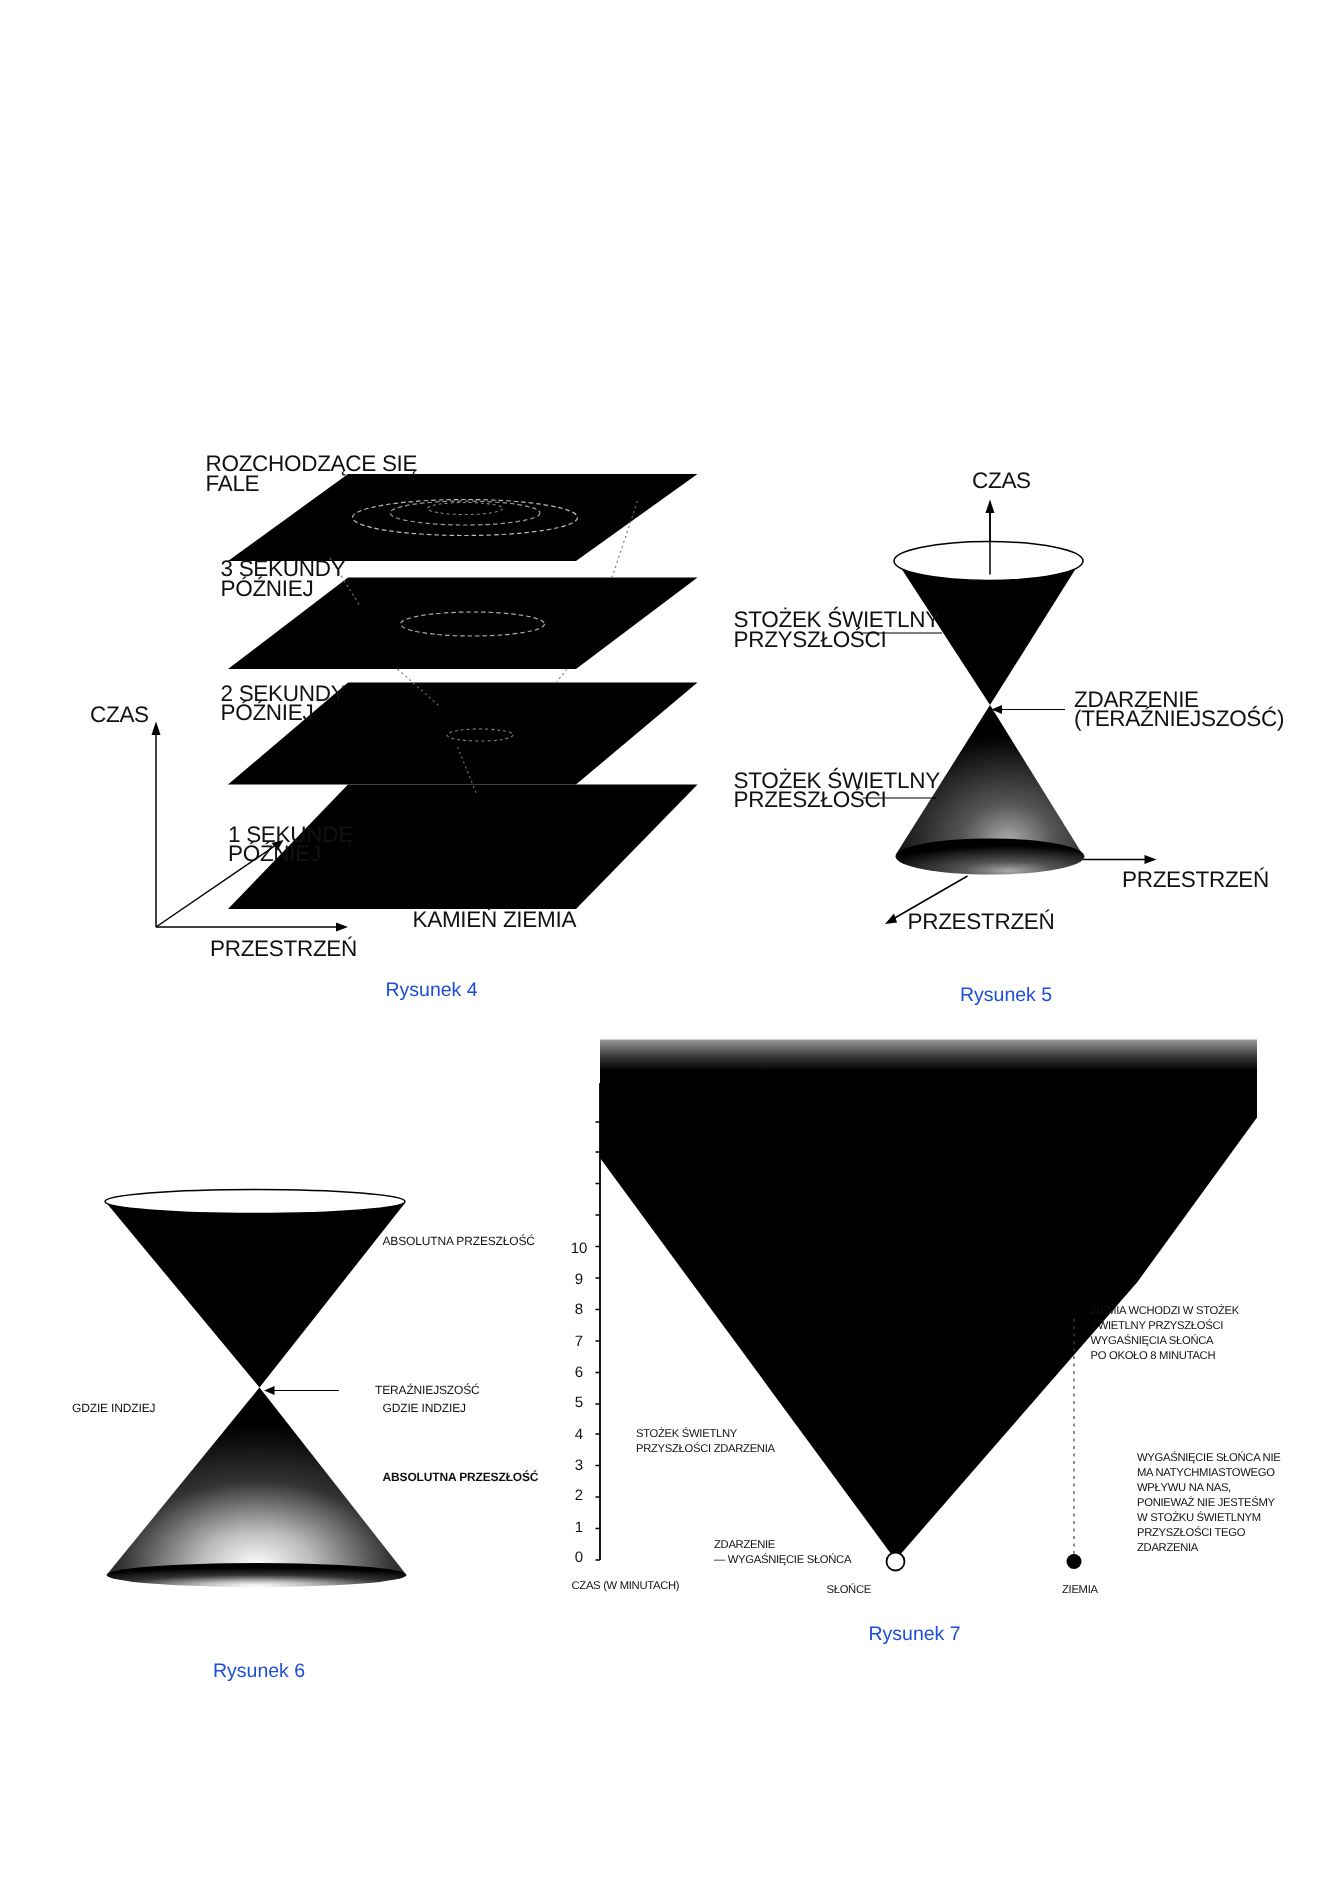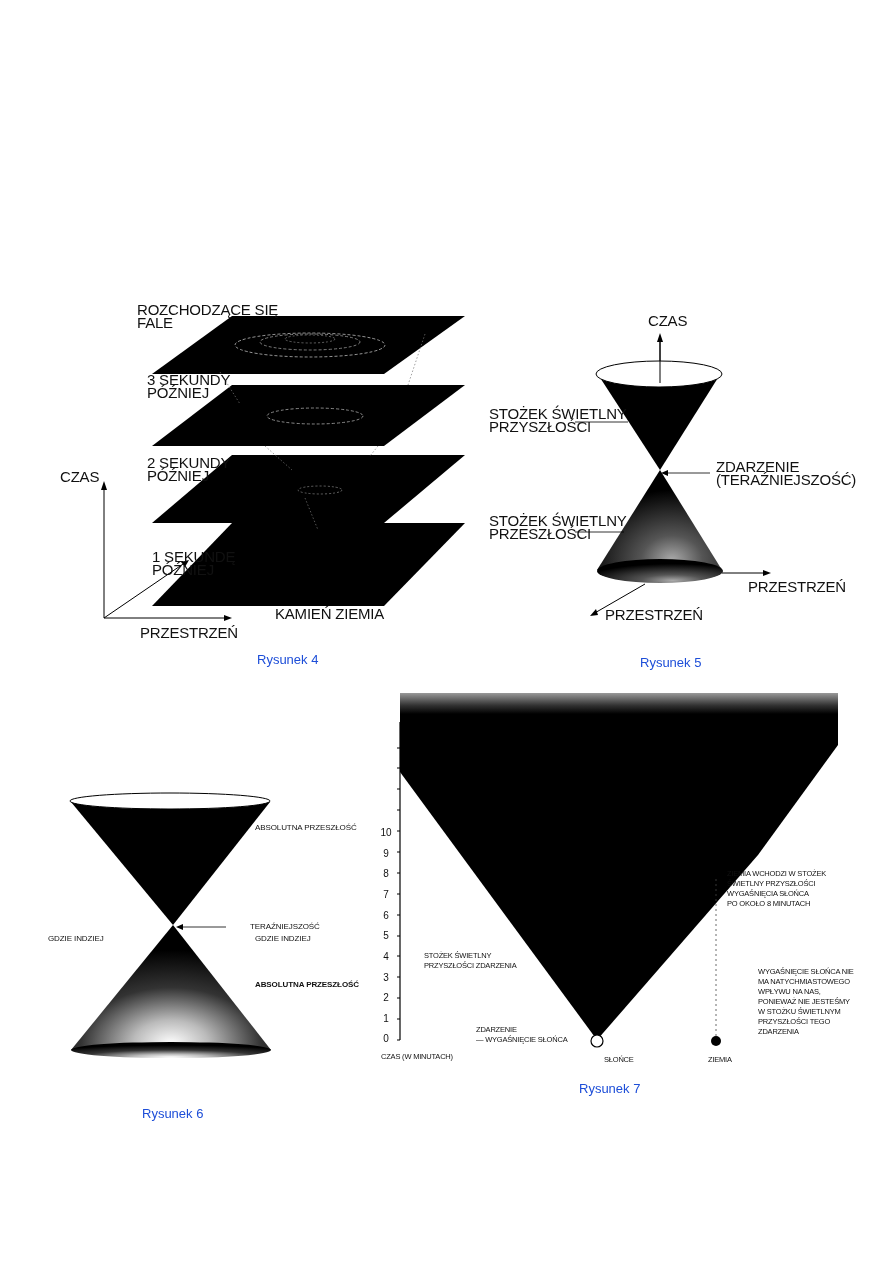--- a/index.html
+++ b/index.html
@@ -184,21 +184,21 @@
   <div class="tick" style="left:379px; top:889px;">7</div>
   <div class="tick" style="left:379px; top:868px;">8</div>
   <div class="tick" style="left:379px; top:848px;">9</div>
   <div class="tick" style="left:379px; top:827px;">10</div>
 </div>
 <div class="lbl xs" style="left:381px; top:1052px;">CZAS (W MINUTACH)</div>
 <div class="lbl xs" style="left:424px; top:951px;">STOŻEK ŚWIETLNY
 PRZYSZŁOŚCI ZDARZENIA</div>
 <div class="lbl xs" style="left:476px; top:1025px;">ZDARZENIE
 — WYGAŚNIĘCIE SŁOŃCA</div>
-<div class="lbl xs" style="left:604px; top:1055px;text-align:center;">SŁOŃCE</div>
+<div class="lbl xs" style="left:551px; top:1055px;text-align:center;">SŁOŃCE</div>
 <div class="lbl xs" style="left:708px; top:1055px;">ZIEMIA</div>
 <div class="lbl xs" style="left:727px; top:869px;">ZIEMIA WCHODZI W STOŻEK
 ŚWIETLNY PRZYSZŁOŚCI
 WYGAŚNIĘCIA SŁOŃCA
 PO OKOŁO 8 MINUTACH</div>
 <div class="lbl xs" style="left:758px; top:967px;">WYGAŚNIĘCIE SŁOŃCA NIE
 MA NATYCHMIASTOWEGO
 WPŁYWU NA NAS,
 PONIEWAŻ NIE JESTEŚMY
 W STOŻKU ŚWIETLNYM

